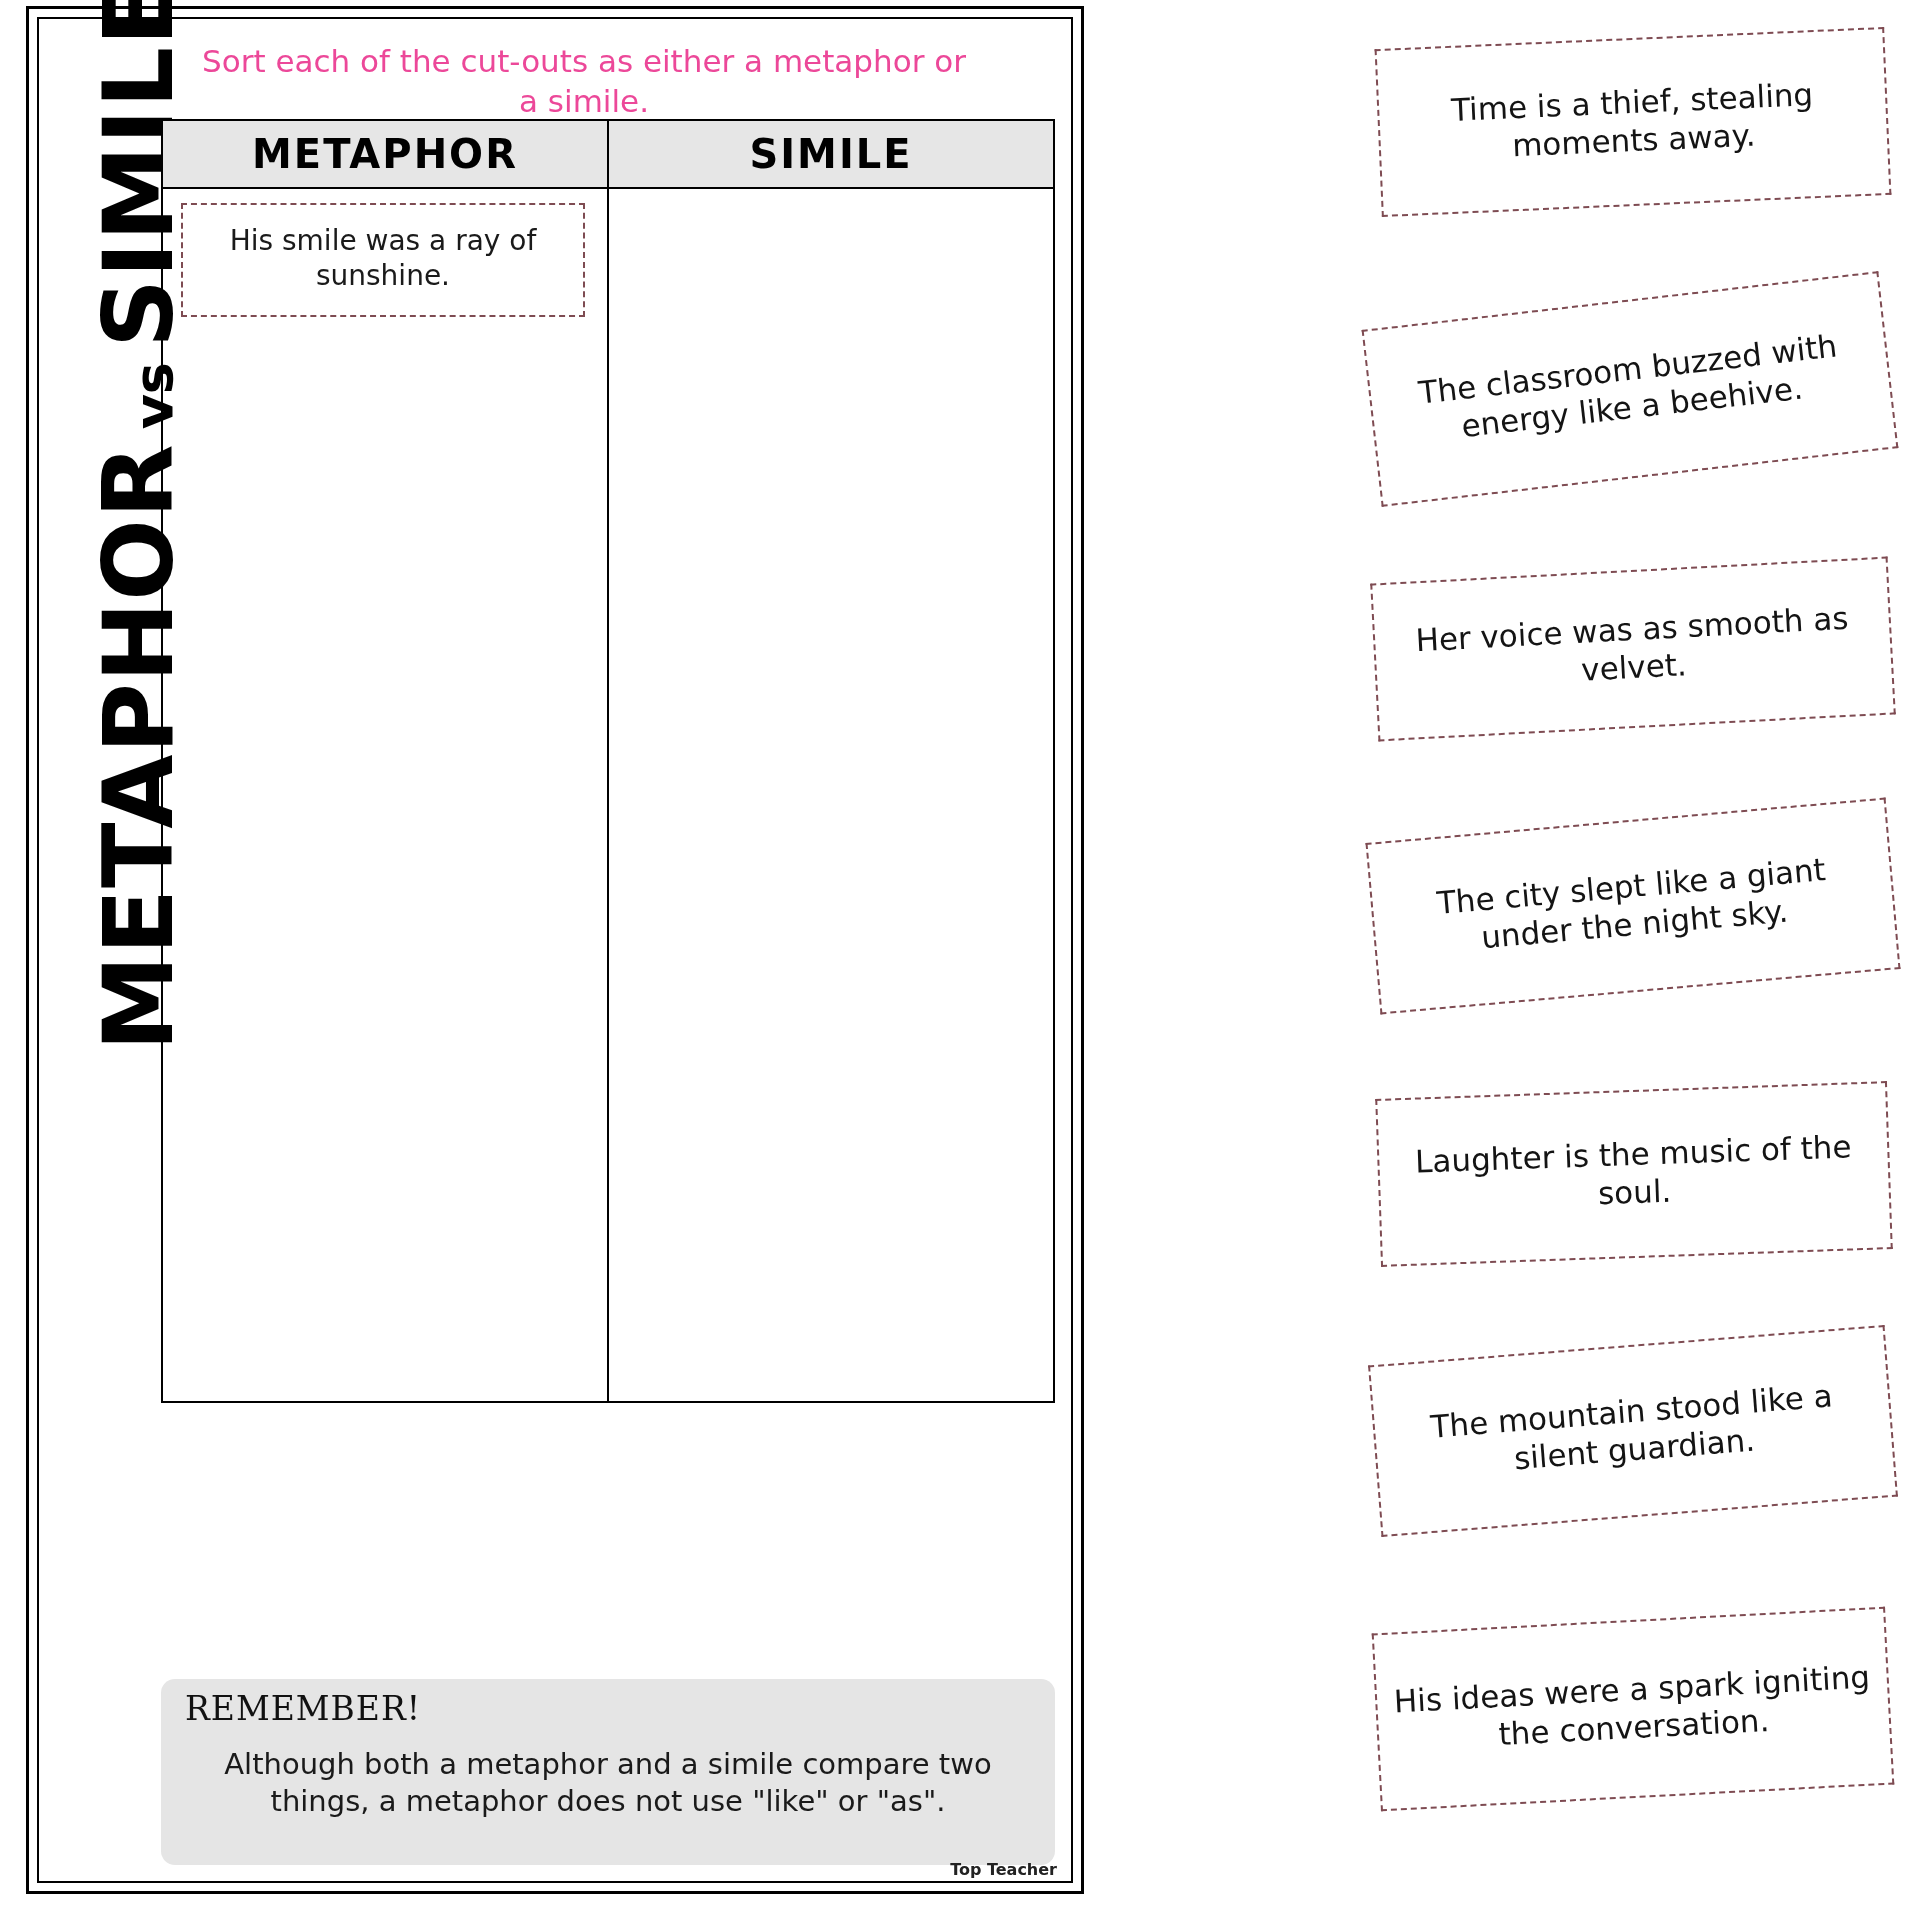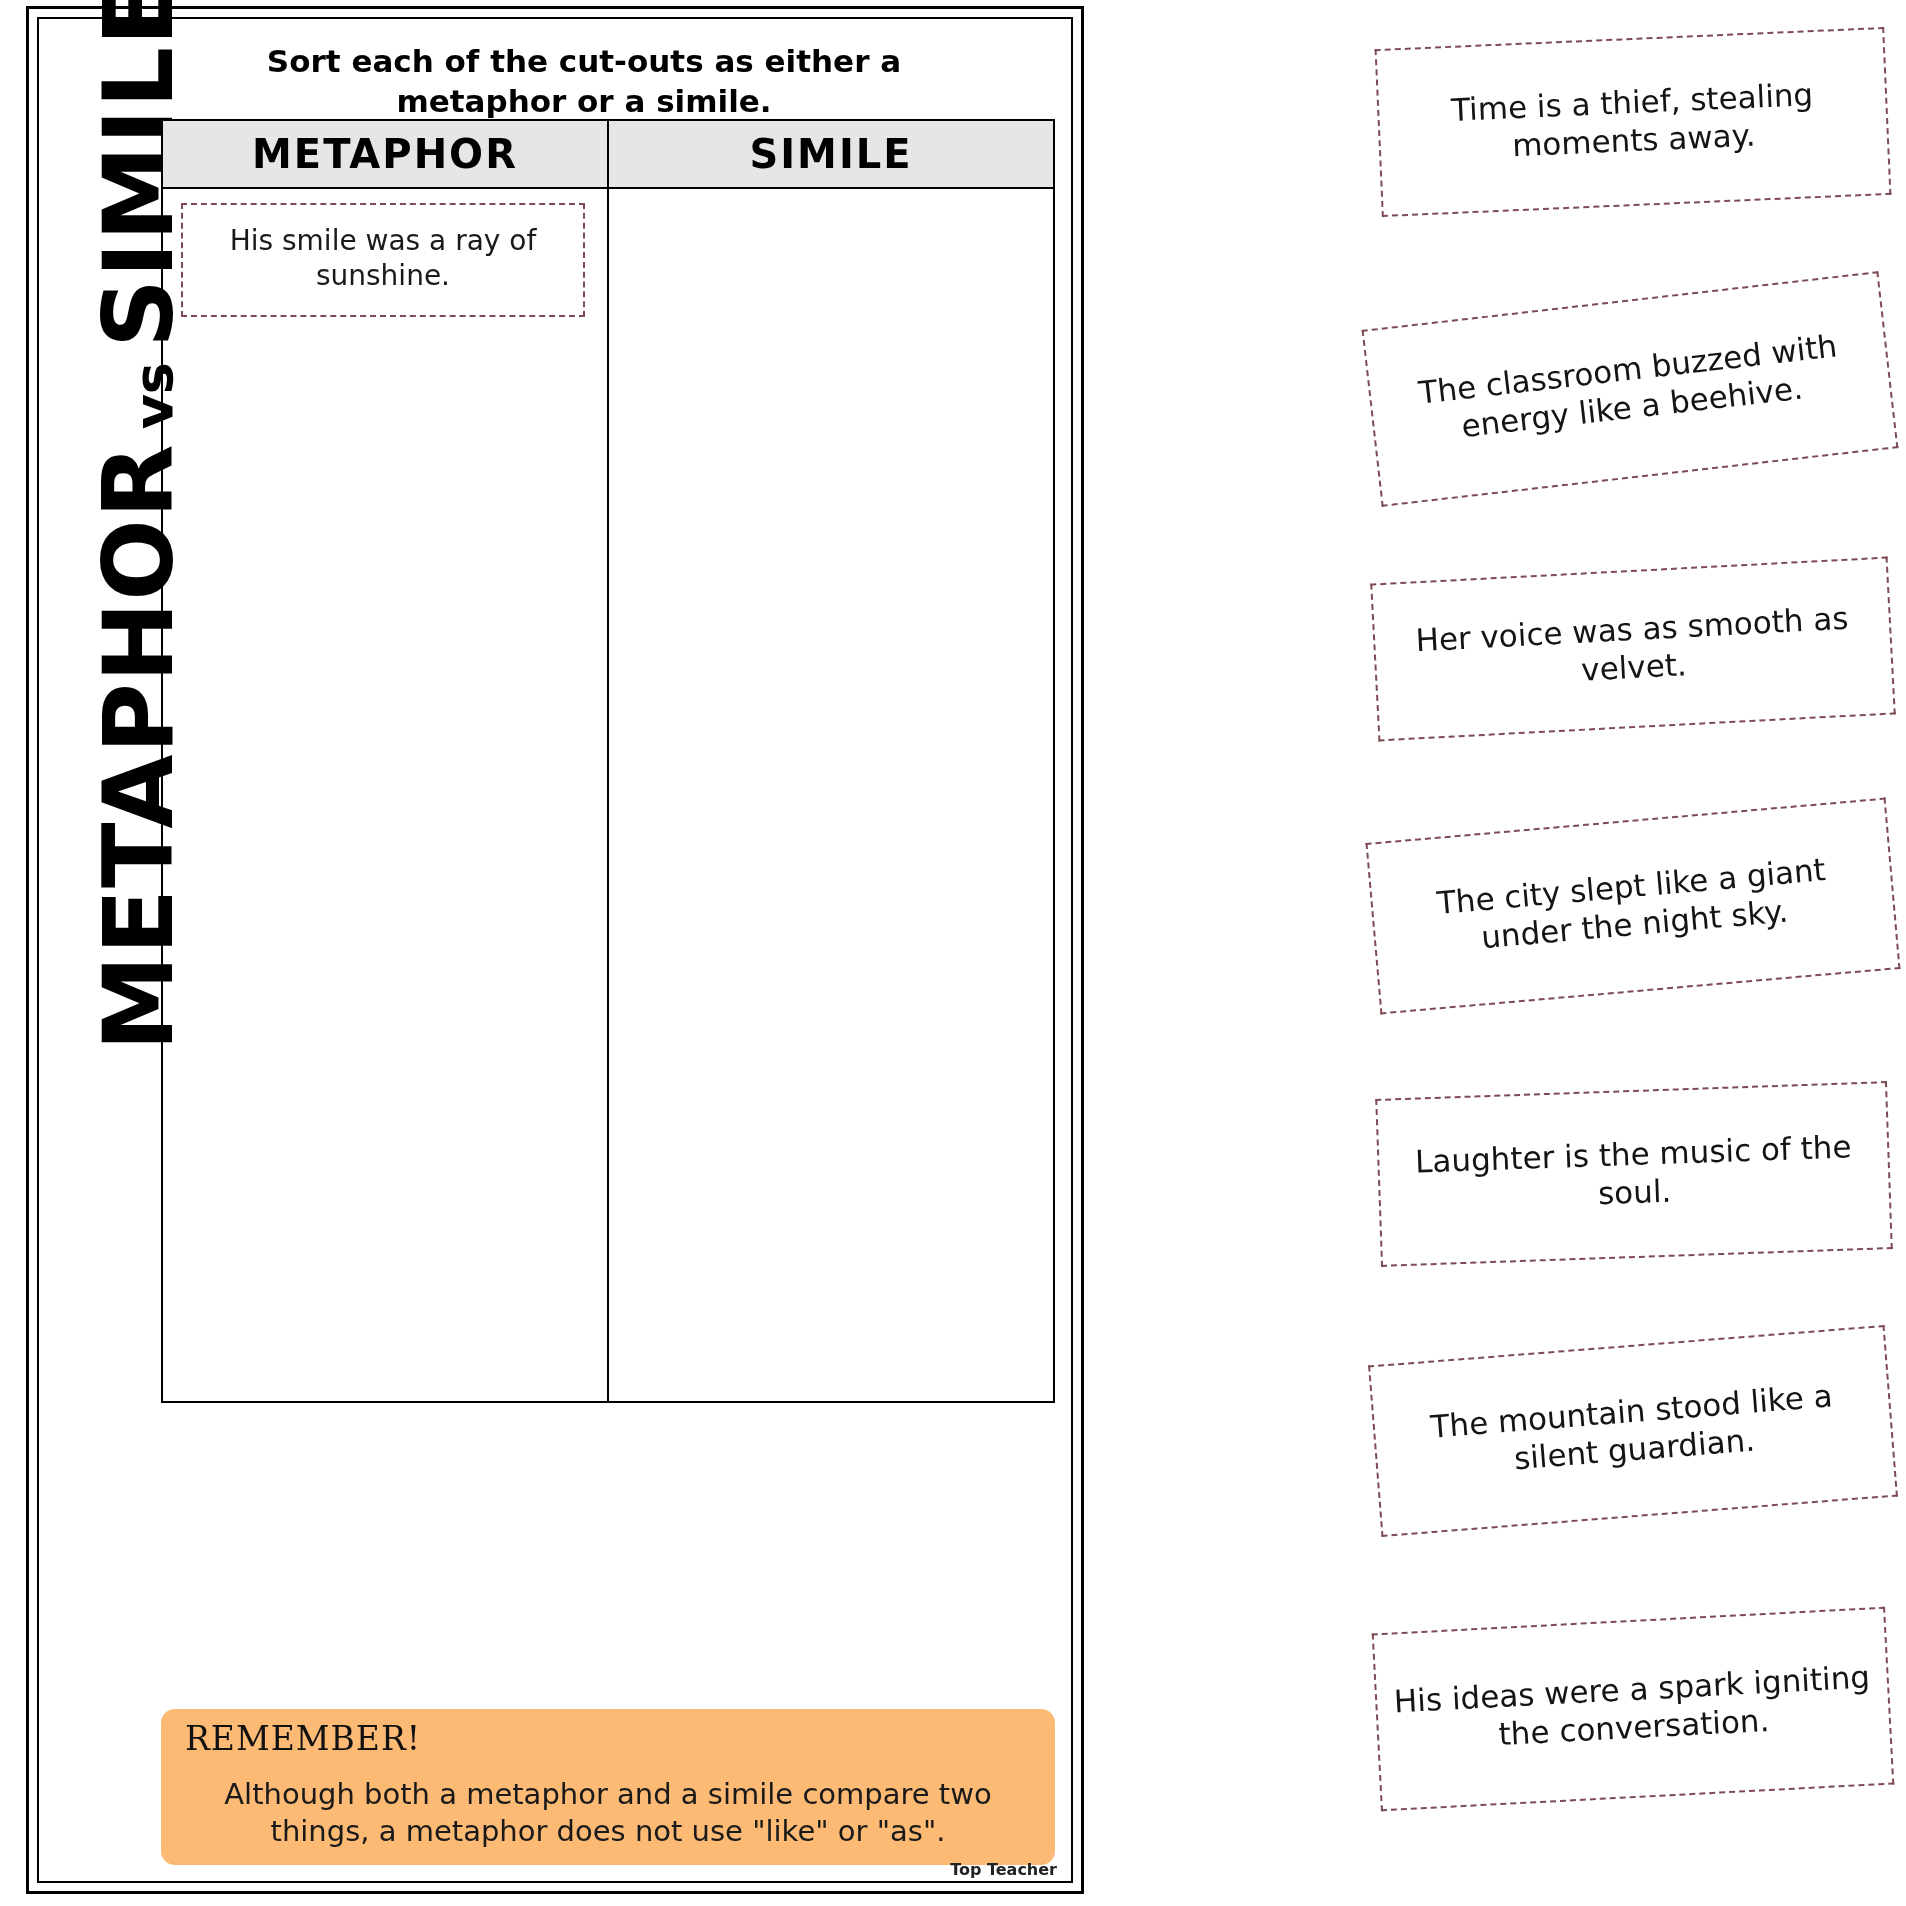--- a/index.html
+++ b/index.html
@@ -66,22 +66,21 @@
 
   
   #instructions {
     position: absolute;
     left: 150px;
     top: 22px;
     width: 790px;
     text-align: center;
     font-size: 31px;
     line-height: 1.30;
-    color: #000000;
-    font-weight: bold;
+    color: #ec4899;
   }
 
   
   #sort-table {
     position: absolute;
     left: 122px;
     top: 100px;
     width: 894px;
     height: 1284px;
     border: 2px solid #000;
@@ -134,22 +133,22 @@
     color: #1a1a1a;
     background: #fff;
   }
 
   
   #remember-box {
     position: absolute;
     left: 122px;
     bottom: 16px;
     width: 894px;
-    height: 156px;
-    background: #fdba74;
+    height: 186px;
+    background: #e5e5e5;
     border-radius: 14px;
     box-sizing: border-box;
     padding: 10px 20px;
   }
   #remember-title {
     font-family: "DejaVu Serif", serif;
     font-size: 33px;
     color: #111;
     margin-left: 4px;
     letter-spacing: 1px;

